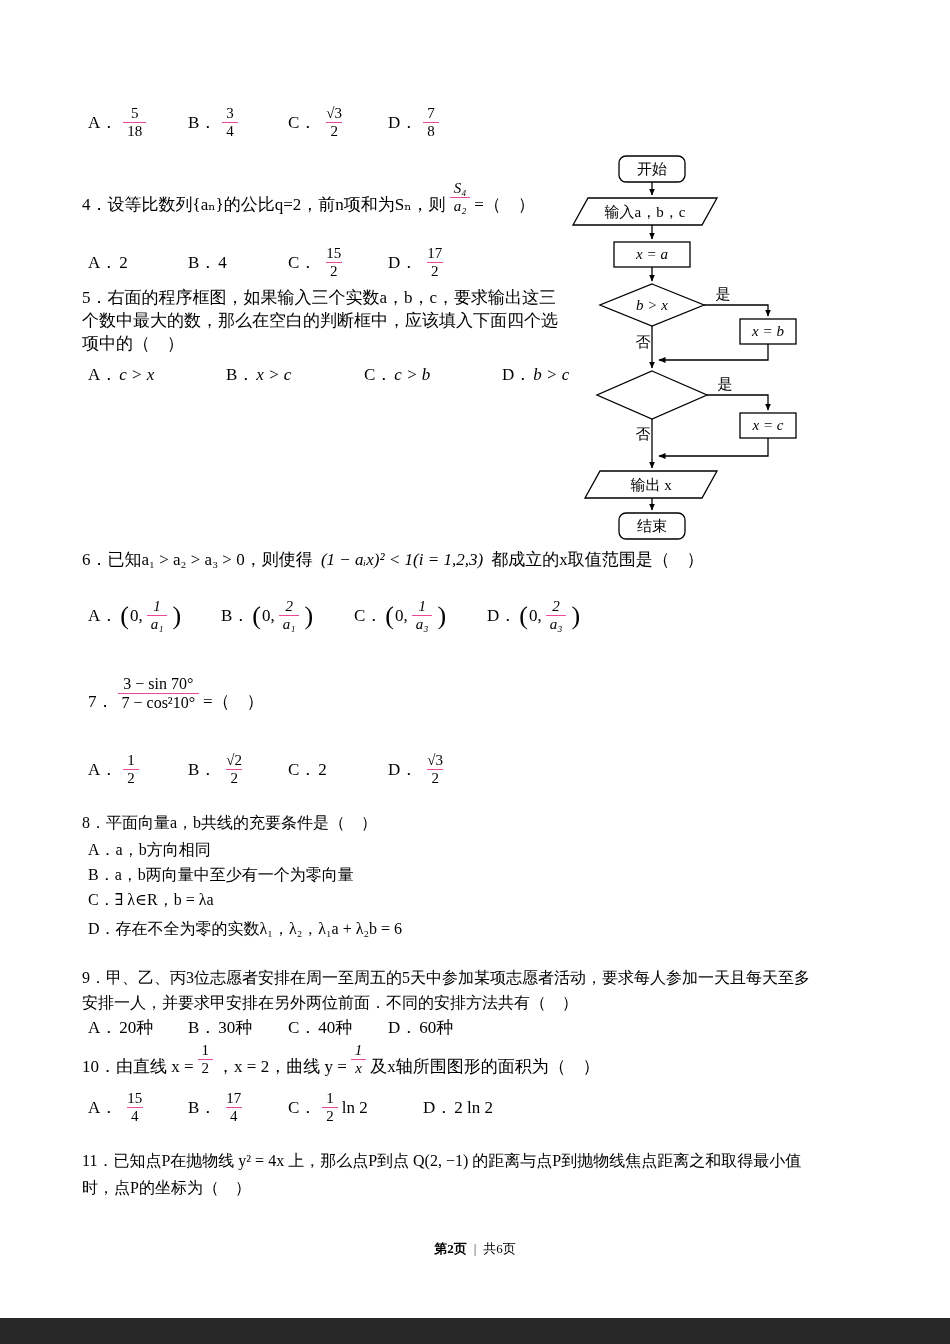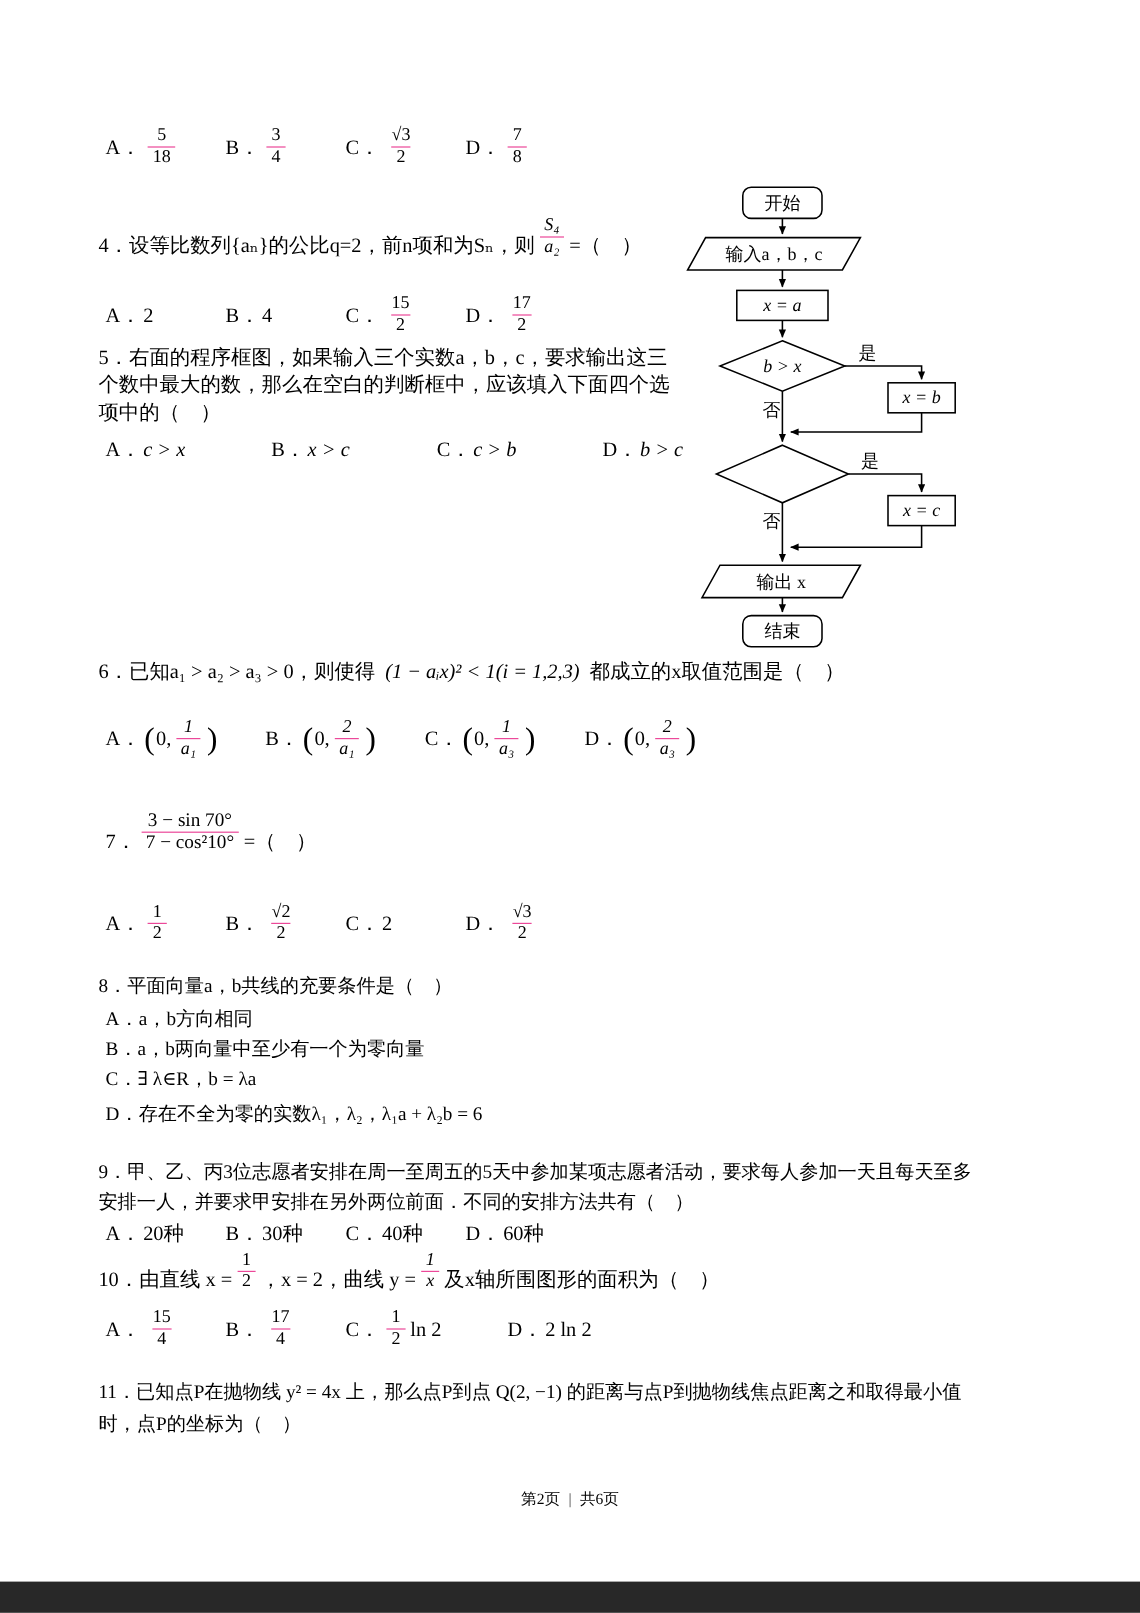--- a/index.html
+++ b/index.html
@@ -18,21 +18,21 @@
   .it{font-style:italic}
   .frac{display:inline-flex;flex-direction:column;align-items:center;vertical-align:middle;
         margin:0 4px;font-size:15px;line-height:1.15}
   .frac .num{display:block;padding:0 4px}
   .frac .den{display:block;padding:0 4px;border-top:1px solid #ec4899}
   .bigfrac{font-size:16px}
   .paren{font-size:26px;font-weight:400;line-height:1;margin:0 1px;vertical-align:middle}
   .vcen{display:inline-flex;align-items:flex-end}
   .optline{font-size:16px;white-space:nowrap;line-height:25px}
   .footer{position:absolute;left:0;top:1240px;width:950px;text-align:center;font-size:13px}
-  .footer .pg{font-weight:normal}
+  .footer .pg{font-weight:bold}
   .footer .sep{margin:0 7px;color:#444}
   .bottombar{position:absolute;left:0;bottom:0;width:950px;height:26px;background:#282828}
   
   .flowchart{position:absolute;left:555px;top:148px;width:270px;height:410px}
   .fc-shape{fill:none;stroke:#000;stroke-width:1.3}
   .fc-line{fill:none;stroke:#000;stroke-width:1.3}
   .fc-text{font-size:15px;text-anchor:middle;font-family:"Liberation Serif","DejaVu Serif",serif}
   .fc-math{font-style:italic}
 </style>
 </head>

